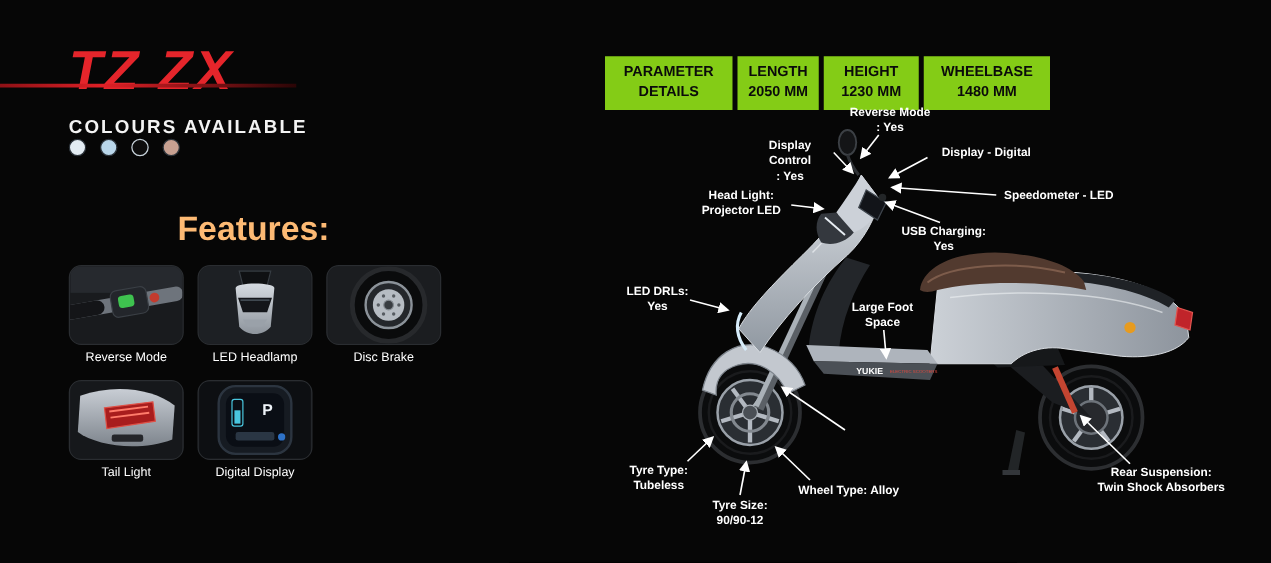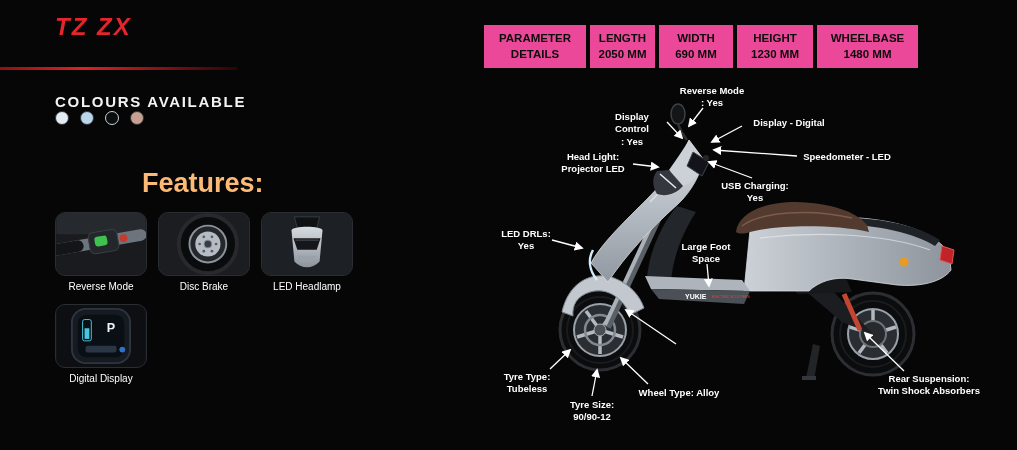--- a/index.html
+++ b/index.html
@@ -4,22 +4,22 @@
 <style>
   * { margin:0; padding:0; box-sizing:border-box; }
   html,body { background:#000; }
   .page {
     position:relative; width:1017px; height:450px; overflow:hidden;
     background:#060606;
     font-family:"Liberation Sans", sans-serif;
   }
   
   .title {
-    position:absolute; left:55px; top:13px;
-    font-size:24px; font-weight:800; font-style:italic;
+    position:absolute; left:55px; top:32px;
+    font-size:44px; font-weight:800; font-style:italic;
     letter-spacing:2px; color:#e5252b;
   }
   .title-underline {
     position:absolute; left:0; top:67px; width:237px; height:3px;
     background:linear-gradient(90deg,#8e1116,#e02026 35%,#2a0506 100%);
   }
   .colours-label {
     position:absolute; left:55px; top:93px;
     font-size:15px; letter-spacing:1.7px; color:#f3f3f3; font-weight:600;text-align:center;
   }
@@ -37,24 +37,24 @@
   .feature { width:92px; text-align:center; }
   .thumb {
     width:92px; height:64px; border-radius:10px; overflow:hidden;
     background:#1b1d20; border:1px solid #2a2d31;
   }
   .thumb svg { display:block; width:100%; height:100%; }
   .feature-label { margin-top:5px; font-size:10px; color:#ffffff; font-weight:500; }
   
   .spec-table { position:absolute; left:484px; top:25px; display:flex; gap:4px; }
   .spec-box {
-    background:#ec4899; color:#0b0b0b; text-align:center;
+    background:#84cc16; color:#0b0b0b; text-align:center;
     display:flex; flex-direction:column; justify-content:center;
     font-weight:700; font-size:11.5px; line-height:1.35;
-    height:43px; padding:2px 4px;
+    height:43px; padding:2px 4px;margin-top:20px;
   }
   
   .scooter-area { position:absolute; left:480px; top:78px; width:537px; height:372px; }
   .scooter-area > svg.illustration { position:absolute; left:0; top:0; width:537px; height:372px; }
   .callout {
     position:absolute; color:#ffffff; font-size:9.5px; font-weight:700;
     text-align:center; line-height:1.3; white-space:pre-line;
   }
 </style>
 </head>
@@ -85,20 +85,40 @@
           <g transform="rotate(-10 46 32)">
             <rect x="-6" y="24" width="100" height="12" rx="6" fill="#6e747c"></rect>
             <rect x="-6" y="24" width="34" height="12" rx="6" fill="#141518"></rect>
             <rect x="34" y="19" width="30" height="22" rx="5" fill="#23262b" stroke="#3a3f45"></rect>
             <rect x="40" y="24" width="13" height="10" rx="3" fill="#3ec24f"></rect>
             <circle cx="70" cy="30" r="4" fill="#c23b2e"></circle>
           </g>
         </svg>
       </div>
       <div class="feature-label">Reverse Mode</div>
+    </div>
+
+    <div class="feature">
+      <div class="thumb">
+        <svg viewBox="0 0 92 64">
+          <defs>
+            <linearGradient id="g-hl" x1="0" y1="0" x2="0" y2="1">
+              <stop offset="0" stop-color="#d6dbe1"></stop>
+                <stop offset="1" stop-color="#8d949c"></stop>
+            </linearGradient>
+          </defs>
+          <rect width="92" height="64" fill="#1d2024"></rect>
+          <path d="M33,4 L59,4 L55,20 L37,20 Z" fill="#0f1113" stroke="#363c42"></path>
+          <path d="M30,18 C30,13 62,13 62,18 L59,50 C52,58 40,58 33,50 Z" fill="url(#g-hl)"></path>
+          <path d="M32,26 L60,26 L56,38 L36,38 Z" fill="#14161a"></path>
+          <path d="M34,28 L58,28" stroke="#3f4850" stroke-width="1.5"></path>
+          <path d="M36,44 L56,44 L52,50 L40,50 Z" fill="#9aa1a9"></path>
+        </svg>
+      </div>
+      <div class="feature-label">LED Headlamp</div>
     </div>
 
     <div class="feature">
       <div class="thumb">
         <svg viewBox="0 0 92 64">
           <rect width="92" height="64" fill="#1b1d20"></rect>
           <circle cx="50" cy="32" r="30" fill="#0a0b0c" stroke="#27292c" stroke-width="4"></circle>
           <circle cx="50" cy="32" r="19" fill="#24272b" stroke="#8b9299" stroke-width="2"></circle>
           <circle cx="50" cy="32" r="13" fill="#b6bcc3"></circle>
           <g fill="#565b61">
@@ -108,41 +128,39 @@
               <circle cx="41.5" cy="32" r="1.4"></circle>
             <circle cx="45.8" cy="24.6" r="1.4"></circle>
               <circle cx="54.2" cy="24.6" r="1.4"></circle>
           </g>
           <circle cx="50" cy="32" r="4" fill="#393d42" stroke="#858b92"></circle>
         </svg>
       </div>
       <div class="feature-label">Disc Brake</div>
     </div>
 
+
     <div class="feature">
       <div class="thumb">
         <svg viewBox="0 0 92 64">
           <defs>
-            <linearGradient id="g-hl" x1="0" y1="0" x2="0" y2="1">
-              <stop offset="0" stop-color="#d6dbe1"></stop>
-                <stop offset="1" stop-color="#8d949c"></stop>
+            <linearGradient id="g-tl" x1="0" y1="0" x2="0" y2="1">
+              <stop offset="0" stop-color="#c8cdd4"></stop>
+                <stop offset="1" stop-color="#7e858d"></stop>
             </linearGradient>
           </defs>
-          <rect width="92" height="64" fill="#1d2024"></rect>
-          <path d="M33,4 L59,4 L55,20 L37,20 Z" fill="#0f1113" stroke="#363c42"></path>
-          <path d="M30,18 C30,13 62,13 62,18 L59,50 C52,58 40,58 33,50 Z" fill="url(#g-hl)"></path>
-          <path d="M32,26 L60,26 L56,38 L36,38 Z" fill="#14161a"></path>
-          <path d="M34,28 L58,28" stroke="#3f4850" stroke-width="1.5"></path>
-          <path d="M36,44 L56,44 L52,50 L40,50 Z" fill="#9aa1a9"></path>
-        </svg>
-      </div>
-      <div class="feature-label">LED Headlamp</div>
-    </div>
-
-
+          <rect width="92" height="64" fill="#16181b"></rect>
+          <path d="M8,12 C36,2 68,6 86,20 L84,48 C58,58 22,54 6,42 Z" fill="url(#g-tl)"></path>
+          <path d="M28,22 L68,17 L70,33 L30,39 Z" fill="#a81d1d" stroke="#de4f45"></path>
+          <path d="M32,25 L64,21 M33,30 L65,26" stroke="#ff7c6b" stroke-width="1.5"></path>
+          <rect x="34" y="44" width="26" height="6" rx="2" fill="#24262a"></rect>
+        </svg>
+      </div>
+      <div class="feature-label">Tail Light</div>
+    </div>
 
     <div class="feature">
       <div class="thumb">
         <svg viewBox="0 0 92 64">
           <rect width="92" height="64" fill="#0d0f12"></rect>
           <rect x="16" y="4" width="60" height="56" rx="14" fill="#161b22" stroke="#2c3540" stroke-width="2"></rect>
           <rect x="22" y="10" width="48" height="44" rx="9" fill="#0a0e15"></rect>
           <text x="52" y="28" font-size="13" font-weight="bold" fill="#eef3f8">P</text>
           <rect x="27" y="15" width="9" height="22" rx="2" fill="none" stroke="#49c6de"></rect>
           <rect x="29" y="24" width="5" height="11" fill="#49c6de"></rect>
@@ -156,24 +174,20 @@
   </div>
 
   <div class="spec-table">
     <div class="spec-box" style="width:102px">
       <span>PARAMETER</span>
       <span>DETAILS</span>
     </div>
     <div class="spec-box" style="width:65px">
       <span>LENGTH</span>
       <span>2050 MM</span>
-    </div>
-    <div class="spec-box" style="width:74px">
-      <span>WIDTH</span>
-      <span>690 MM</span>
     </div>
     <div class="spec-box" style="width:76px">
       <span>HEIGHT</span>
       <span>1230 MM</span>
     </div>
     <div class="spec-box" style="width:101px">
       <span>WHEELBASE</span>
       <span>1480 MM</span>
     </div>
   </div>

